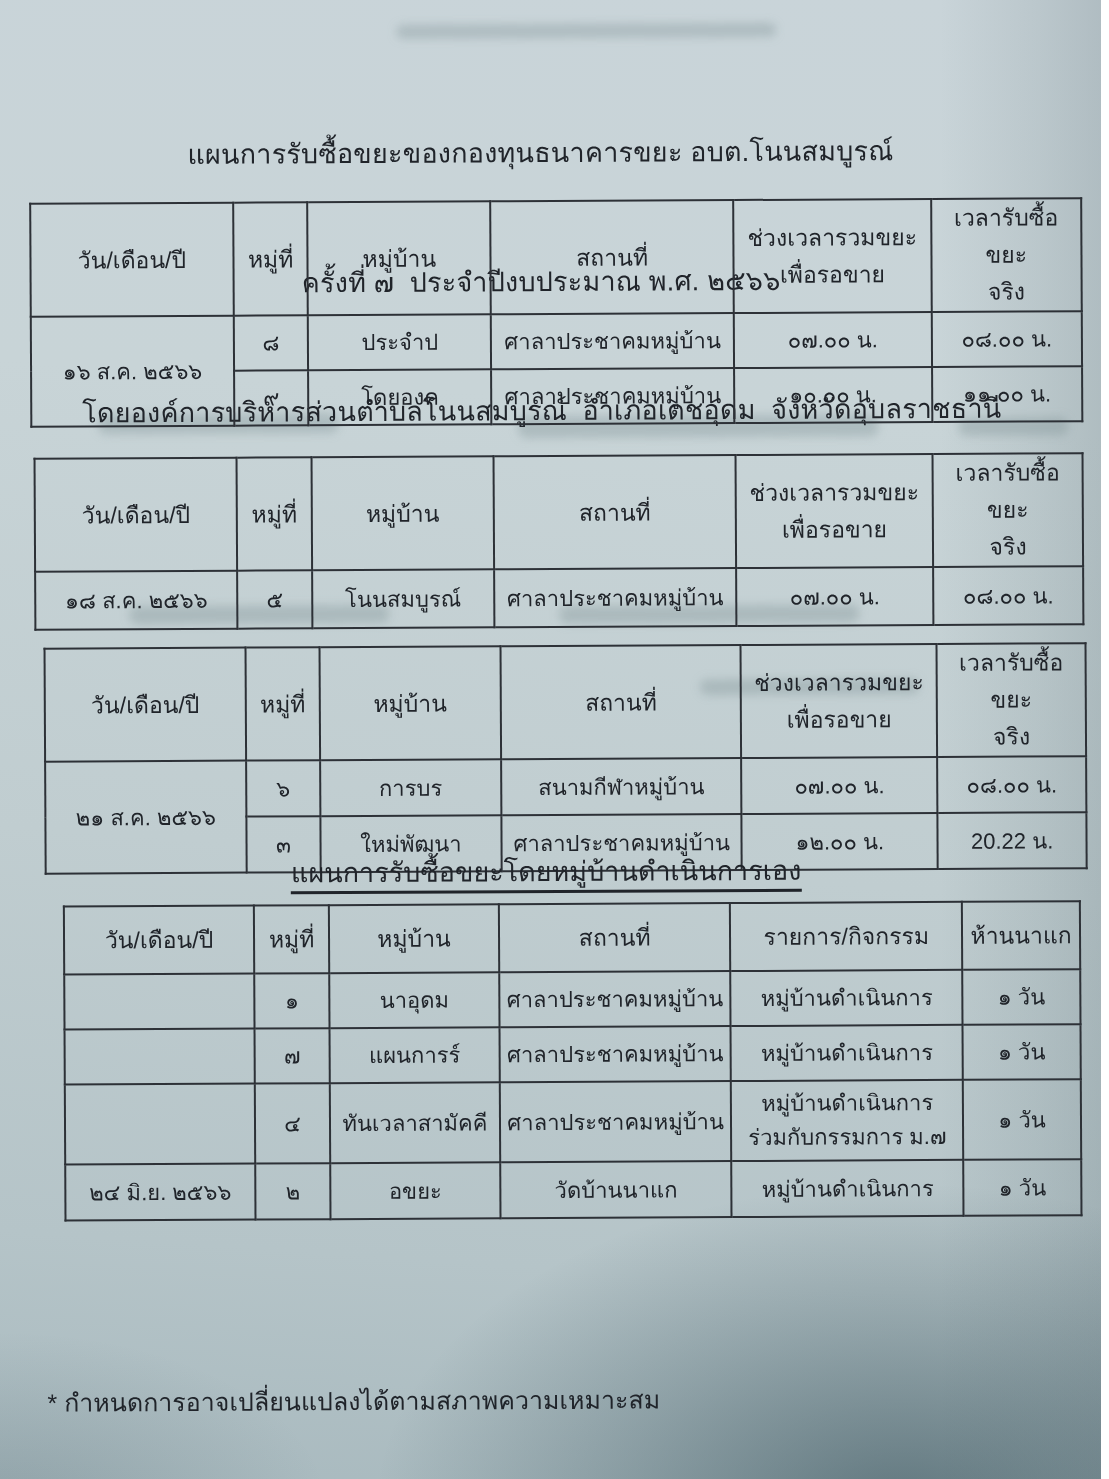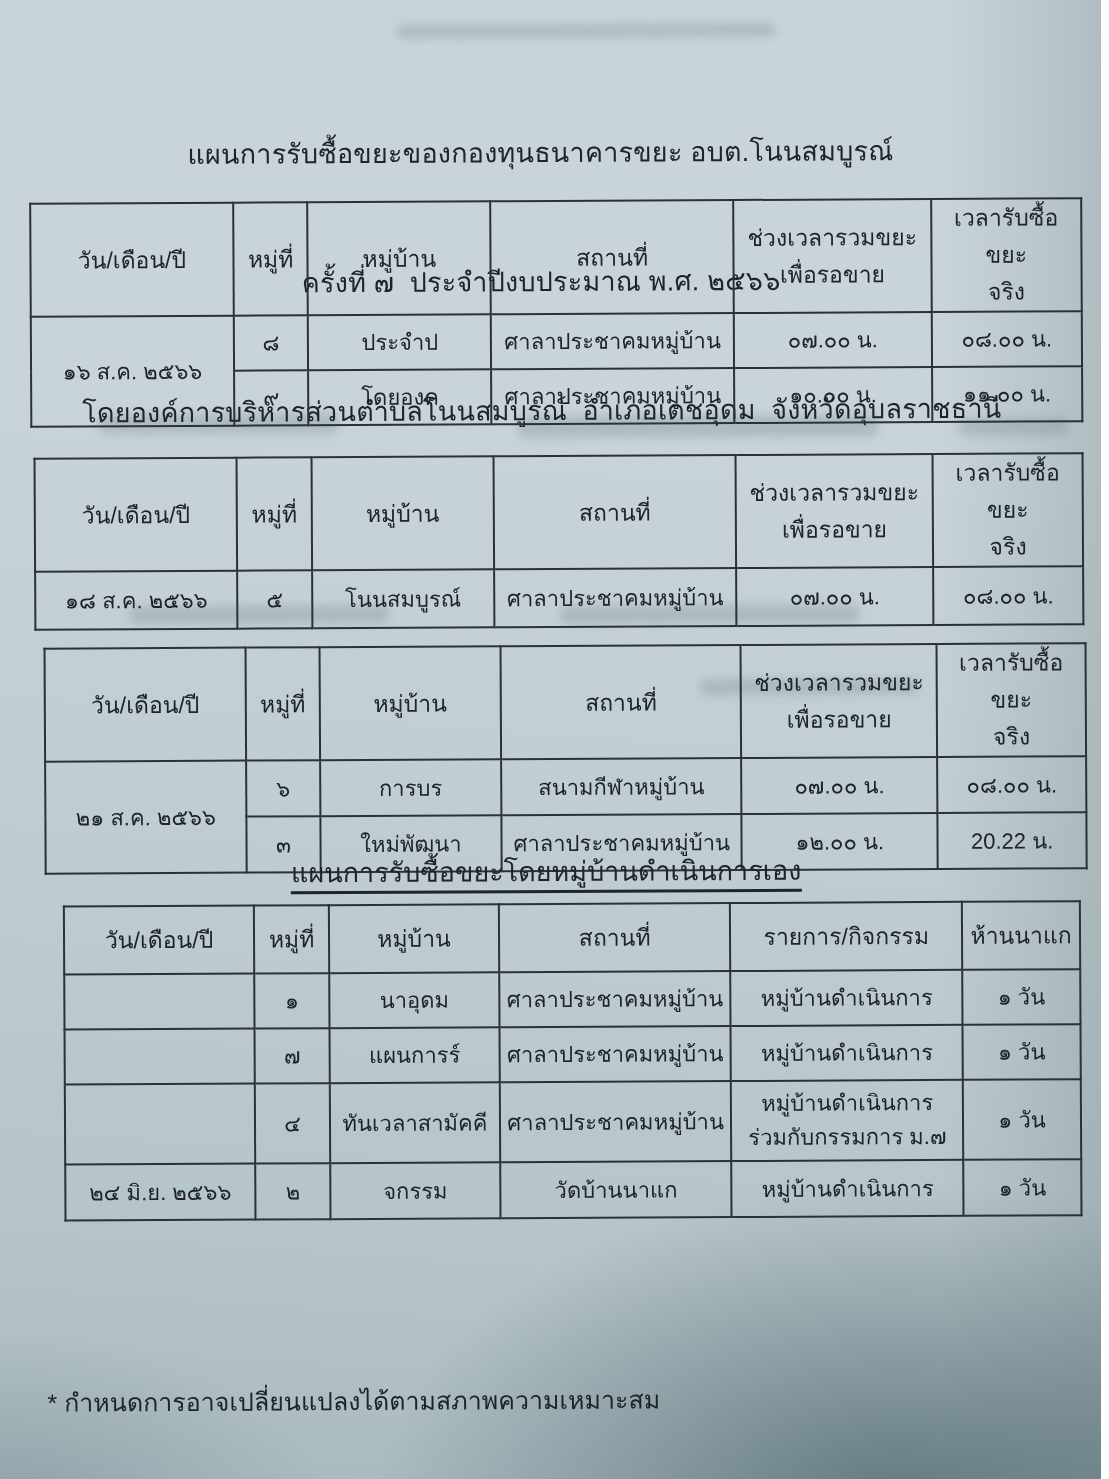--- a/index.html
+++ b/index.html
@@ -271,21 +271,21 @@
         <td>ศาลาประชาคมหมู่บ้าน</td>
         <td>
               <span class="l2">หมู่บ้านดำเนินการ</span>
               <span class="l2">ร่วมกับกรรมการ ม.๗</span>
             </td>
         <td>๑ วัน</td>
       </tr>
       <tr class="r-last">
         <td>๒๔ มิ.ย. ๒๕๖๖</td>
         <td>๒</td>
-        <td>จกรรม</td>
+        <td>อขยะ</td>
         <td>วัดบ้านนาแก</td>
         <td>หมู่บ้านดำเนินการ</td>
         <td>๑ วัน</td>
       </tr>
     </tbody>
       </table>
 
     <div class="footnotes">
       <div>* กำหนดการอาจเปลี่ยนแปลงได้ตามสภาพความเหมาะสม</div>
       

